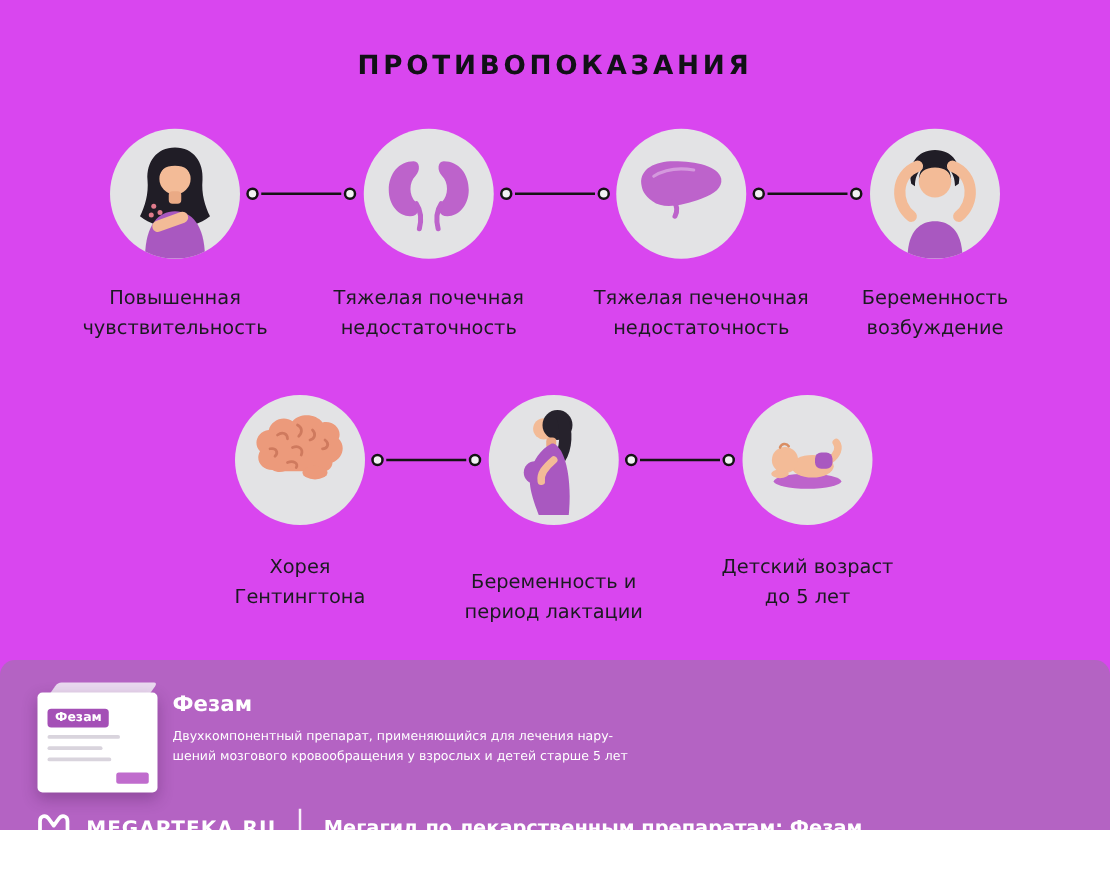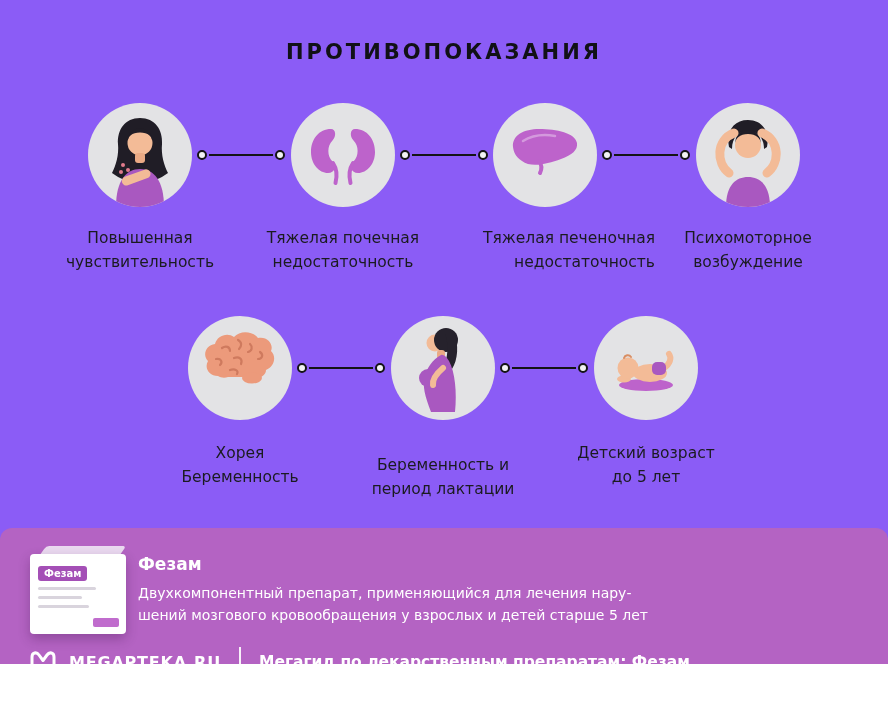--- a/index.html
+++ b/index.html
@@ -1,19 +1,19 @@
 <!DOCTYPE html>
 <html><head>
 <meta charset="utf-8">
 <style>
   * { margin:0; padding:0; box-sizing:border-box; }
   html,body { width:888px; height:708px; overflow:hidden; }
   body { font-family:"DejaVu Sans","Liberation Sans",sans-serif; }
 
-  .canvas { position:relative; width:888px; height:664px; background:#8b5cf6; overflow:hidden; }
+  .canvas { position:relative; width:888px; height:664px; background:#d946ef; overflow:hidden; }
 
   .title { position:absolute; top:40px; left:0; width:100%; text-align:center;
            font-size:21px; font-weight:800; letter-spacing:3px; color:#111116; }
 
   .node { position:absolute; width:104px; height:104px; border-radius:50%;
           background:#e3e3e5; overflow:hidden; }
   .node svg { position:absolute; left:0; top:0; width:104px; height:104px; }
 
   .label { position:absolute; width:220px; text-align:center; font-size:15.5px;
            line-height:1.55; color:#1b1b20; white-space:pre-line; }
@@ -34,21 +34,21 @@
   .pbox { position:absolute; left:2px; top:10px; width:96px; height:80px; background:#ffffff;
           border-radius:4px; box-shadow:0 5px 12px rgba(55,15,65,0.3); padding:8px; }
   .pbox-brand { display:inline-block; font-size:10px; font-weight:700; color:#ffffff;
                 background:#a44fb6; border-radius:3px; padding:2px 6px; }
   .pbox-line { height:3px; background:#d9d4dd; border-radius:2px; margin-top:6px; }
   .pl1 { width:72%; } .pl2 { width:55%; } .pl3 { width:64%; }
   .pbox-accent { position:absolute; right:7px; bottom:7px; width:26px; height:9px;
                  background:#c06ccd; border-radius:2px; }
 
   .prod-name { position:absolute; left:138px; top:26px; font-size:17px; font-weight:700; color:#ffffff; }
-  .prod-desc { position:absolute; left:138px; top:54px; font-size:14px; line-height:1.58;
+  .prod-desc { position:absolute; left:138px; top:54px; font-size:10px; line-height:1.58;
                color:#ffffff; white-space:pre-line; }
 
   .footer-row { position:absolute; left:28px; top:116px; right:28px; height:36px;
                 display:flex; align-items:center; }
   .logo { width:30px; height:28px; margin-right:11px; flex:0 0 auto; }
   .brand { font-size:16px; font-weight:800; letter-spacing:0.8px; color:#ffffff; }
   .fdivider { width:2px; height:30px; background:rgba(255,255,255,0.9); margin:0 18px; }
   .caption { font-size:15.5px; font-weight:700; color:#ffffff; }
 </style>
 </head>
@@ -101,23 +101,23 @@
   </div>
 
   <div class="connector" style="left:209px; top:154px; width:64px;"></div>
   <div class="connector" style="left:412px; top:154px; width:64px;"></div>
   <div class="connector" style="left:614px; top:154px; width:64px;"></div>
 
   <div class="label" style="left:30px; top:226px;">Повышенная
 чувствительность</div>
   <div class="label" style="left:233px; top:226px;text-align:center;">Тяжелая почечная
 недостаточность</div>
-  <div class="label" style="left:435px; top:226px;text-align:right;">Тяжелая печеночная
+  <div class="label" style="left:451px; top:226px;">Тяжелая печеночная
 недостаточность</div>
-  <div class="label" style="left:638px; top:226px;">Психомоторное
+  <div class="label" style="left:638px; top:226px;">Беременность
 возбуждение</div>
 
   <div class="node" style="left:188px; top:316px;">
     <svg viewBox="0 0 104 104">
       <path d="M30 60 C21 60 16 52 20 45 C14 39 18 29 27 28 C29 20 39 16 46 21 C52 14 65 15 70 22 C79 20 86 28 83 35 C89 41 86 51 78 54 C78 60 70 64 63 61 L40 61 C37 62 33 62 30 60 Z" fill="#ec9a7b"></path>
       <ellipse cx="64" cy="62" rx="10" ry="5.5" fill="#ec9a7b"></ellipse>
       <path d="M34 32 C38 29 42 31 42 35" stroke="#cf7a5e" stroke-width="2.2" fill="none" stroke-linecap="round"></path>
       <path d="M50 24 C54 26 54 30 51 33" stroke="#cf7a5e" stroke-width="2.2" fill="none" stroke-linecap="round"></path>
       <path d="M62 28 C65 31 64 35 60 36" stroke="#cf7a5e" stroke-width="2.2" fill="none" stroke-linecap="round"></path>
       <path d="M28 43 C33 42 35 46 32 49" stroke="#cf7a5e" stroke-width="2.2" fill="none" stroke-linecap="round"></path>
@@ -148,21 +148,21 @@
       <ellipse cx="30" cy="63" rx="7" ry="3.5" fill="#f3bb97"></ellipse>
       <circle cx="34" cy="52" r="10.5" fill="#f3bb97"></circle>
       <path d="M30 42 C31 39 35 38 37 41" stroke="#d98e63" stroke-width="2" fill="none" stroke-linecap="round"></path>
     </svg>
   </div>
 
   <div class="connector" style="left:309px; top:367px; width:64px;"></div>
   <div class="connector" style="left:512px; top:367px; width:64px;"></div>
 
   <div class="label" style="left:130px; top:441px;">Хорея
-Беременность</div>
+Гентингтона</div>
   <div class="label" style="left:333px; top:453px;">Беременность и
 период лактации</div>
   <div class="label" style="left:536px; top:441px;">Детский возраст
 до 5 лет</div>
 
   <div class="banner">
 
     <div class="product">
       <div class="pbox-back"></div>
       <div class="pbox">

